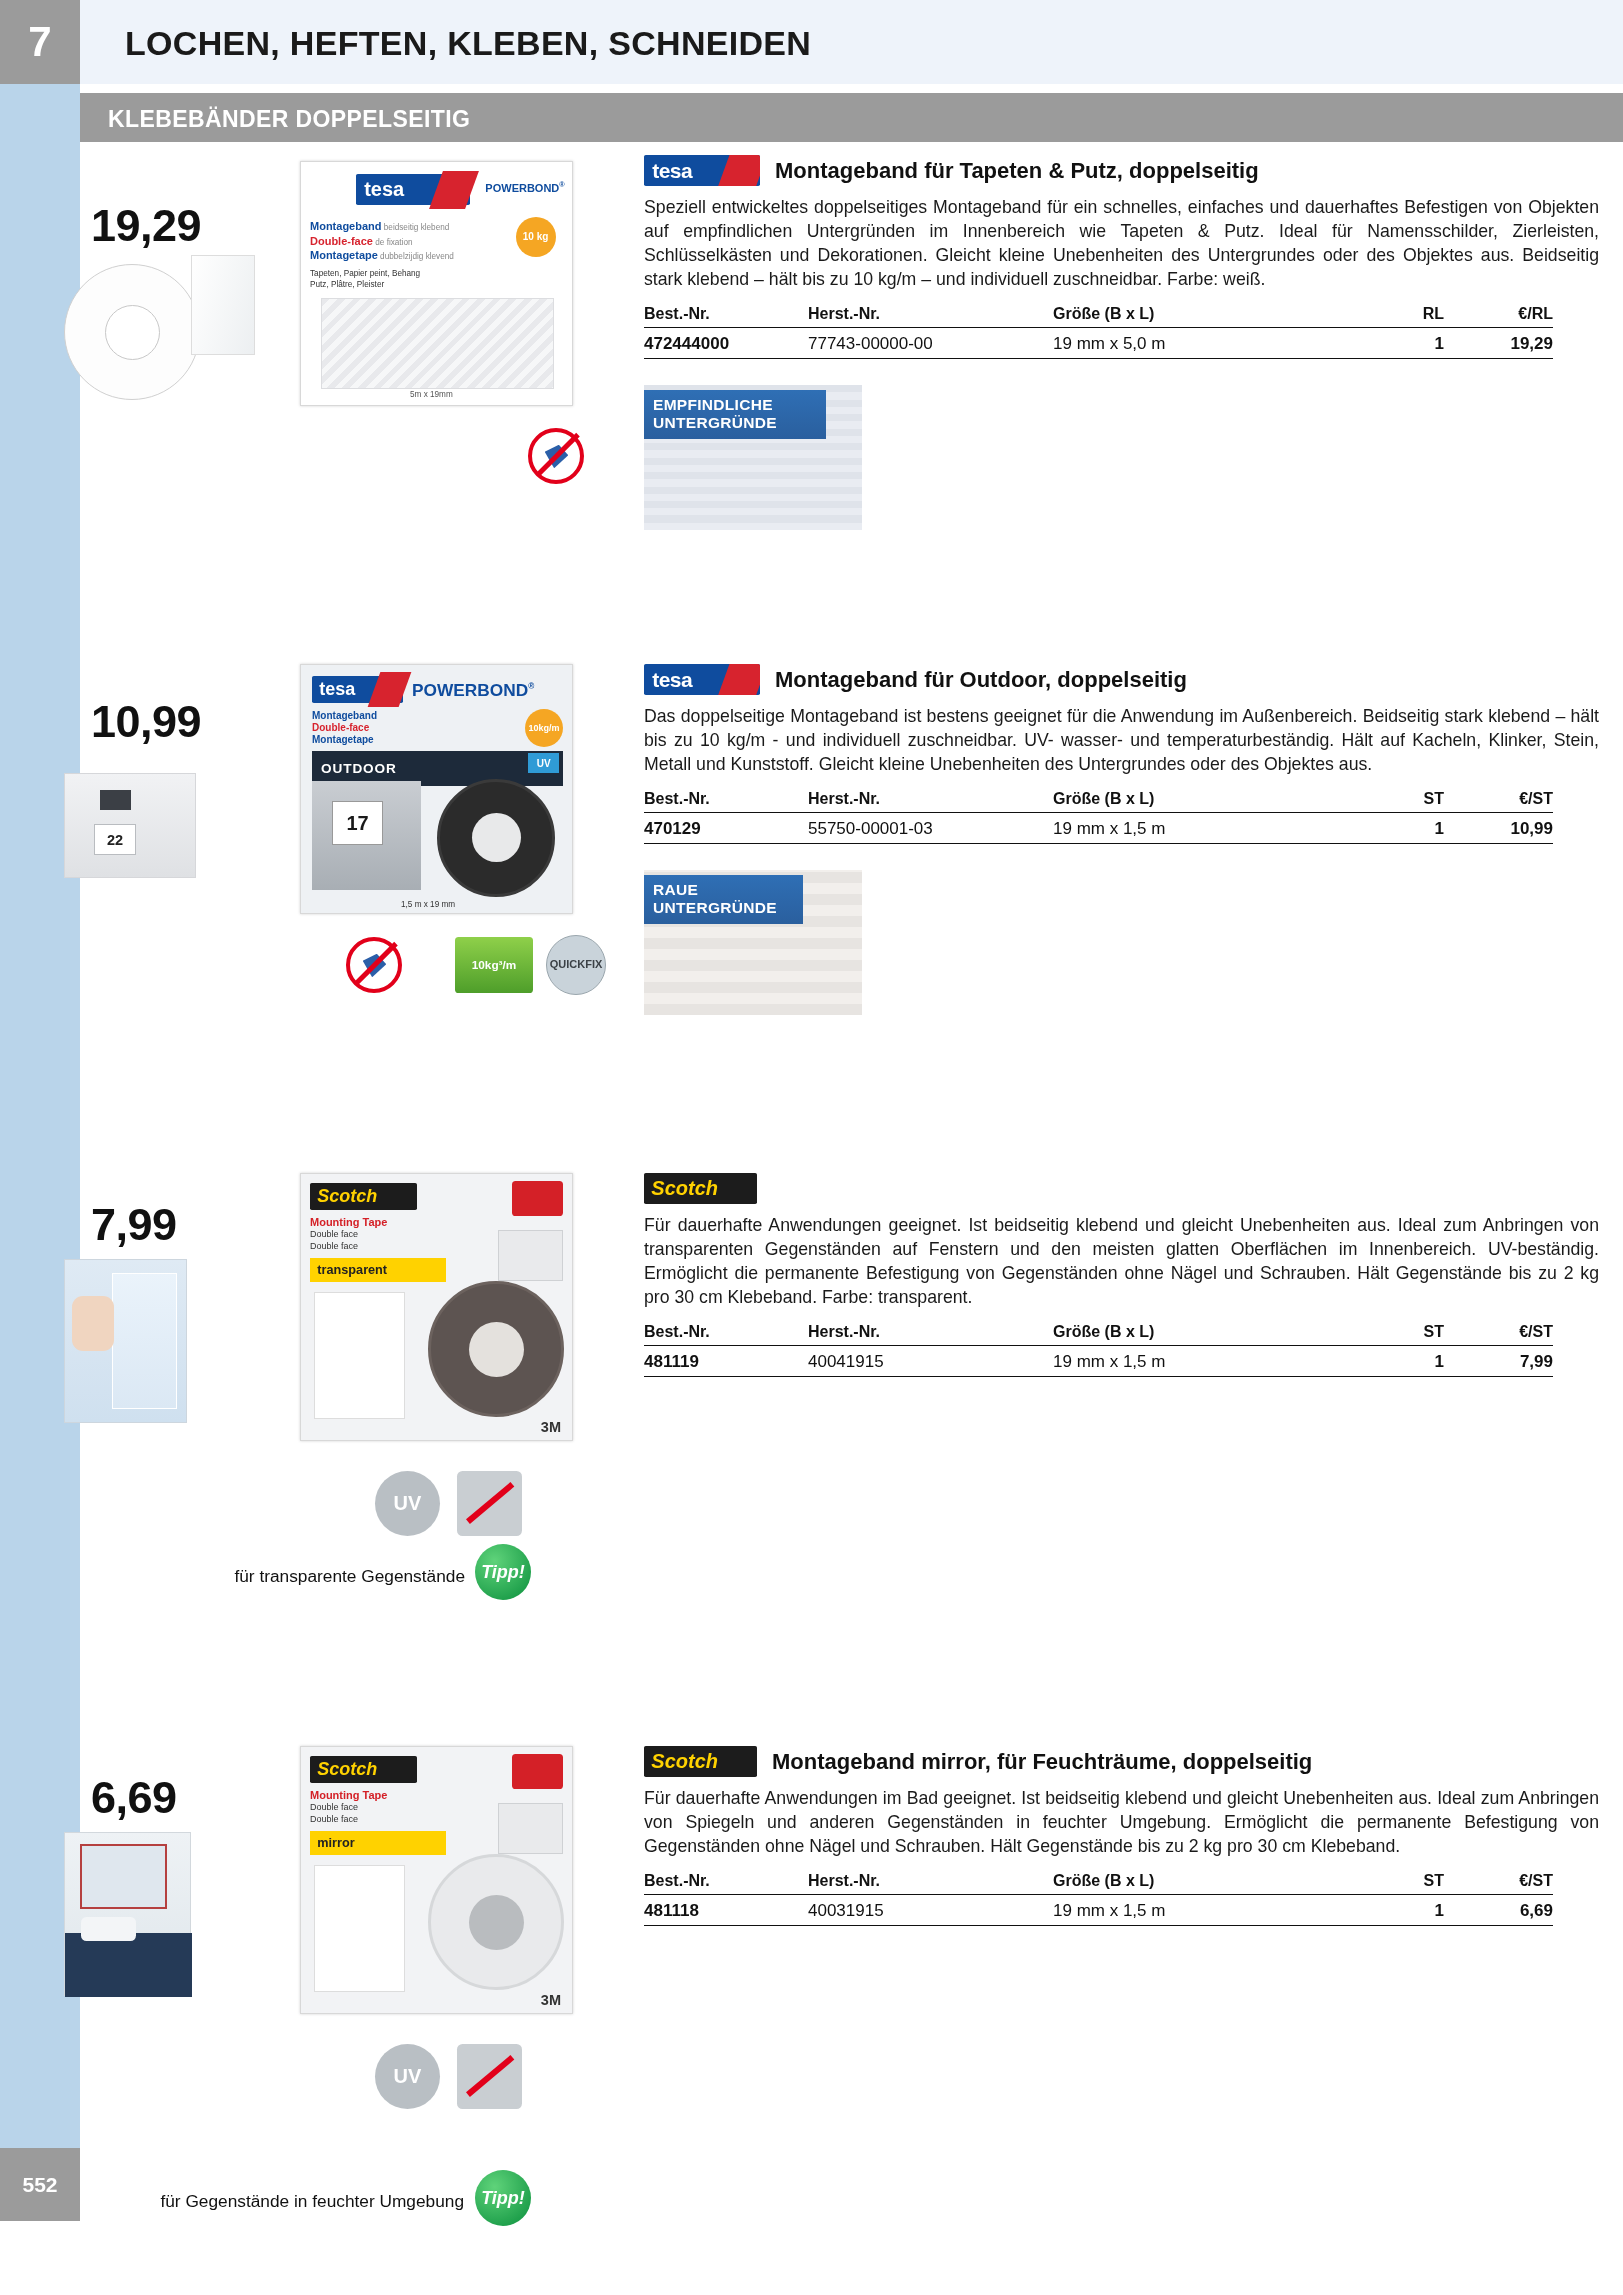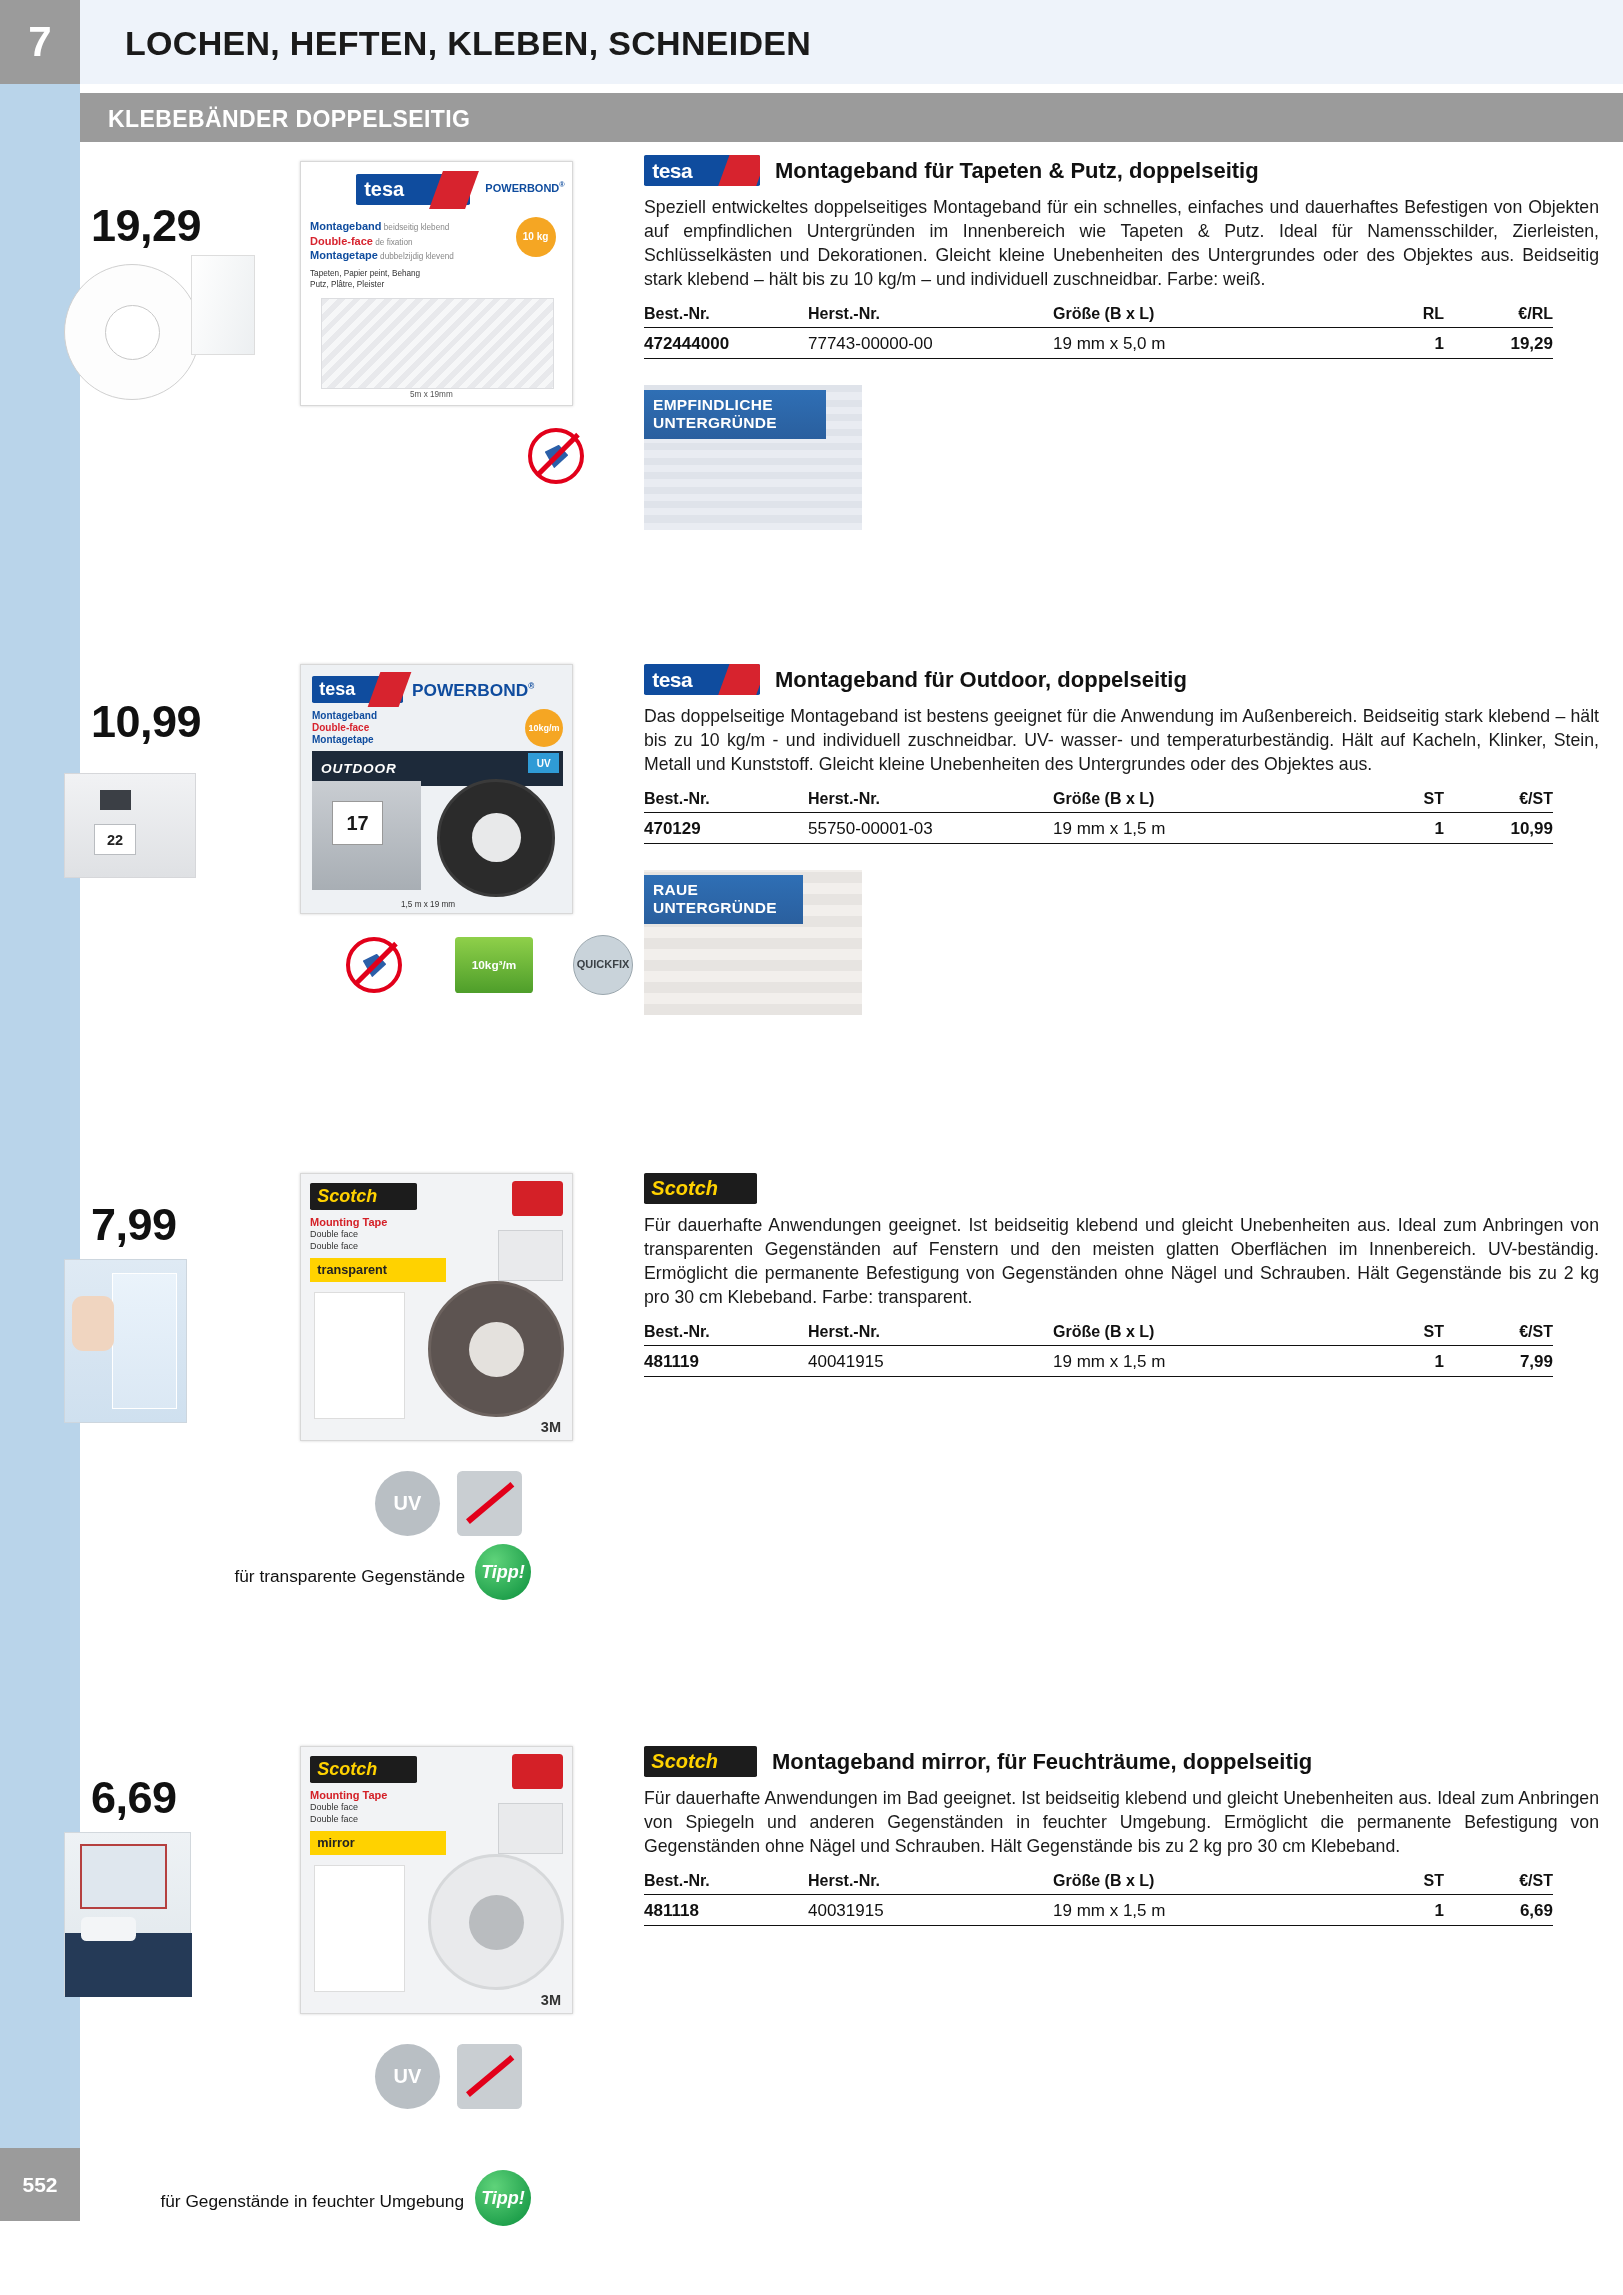--- a/index.html
+++ b/index.html
@@ -189,21 +189,21 @@
     width: 23.6px; height: 23.6px;
     background: #2b5fa8;
     clip-path: polygon(0 30%, 60% 0, 100% 45%, 40% 100%);
   }
 
   .badge-round {
     position: absolute; width: 56px; height: 56px; border-radius: 50%;
     background: #c9d3da; border: 1.8px solid #9aa6ad;
     font-size: 11px; font-weight: bold; color: #3b4146;
     display: flex; align-items: center; justify-content: center;
-    text-align: center; line-height: 11.8px; margin-left: 27px;
+    text-align: center; line-height: 11.8px;
   }
   .badge-sq {
     position: absolute; width: 58px; height: 56px;
     background: linear-gradient(#8fd04a,#4e9e2a);
     color: #fff; font-size: 11.8px; font-weight: bold;
     display:flex; align-items:center; justify-content:center; text-align:center;
     line-height:12.7px; border-radius: 3.6px;
   }
 
   .tipp {
@@ -335,21 +335,21 @@
     <div class="pack" style="left:245px; top:0px; width:273px; height:250px; background:#eef1f4;">
       <div style="position:absolute;left:11px;top:11px;width:91px;height:27px;background:#0f4c9e;border-radius:1.8px;">
         <span style="position:absolute;left:7.3px;top:2.7px;color:#fff;font-size:18px;font-weight:bold;">tesa</span>
         <span style="position:absolute;right:-1.8px;top:-3.6px;width:31px;height:35px;background:#d7232e;transform:skewX(-20deg);"></span>
       </div>
       <div style="position:absolute;left:111px;top:14.5px;font-size:17.3px;font-weight:bold;color:#0f4c9e;">POWERBOND<sup style="font-size:8.2px">®</sup></div>
       <div style="position:absolute;left:11px;top:45px;font-size:10px;font-weight:bold;color:#0f4c9e;">Montageband</div>
       <div style="position:absolute;left:11px;top:57px;font-size:10px;font-weight:bold;color:#d7232e;">Double-face</div>
       <div style="position:absolute;left:11px;top:69px;font-size:10px;font-weight:bold;color:#0f4c9e;">Montagetape</div>
       <div style="position:absolute;right:9px;top:44px;width:38px;height:38px;border-radius:50%;background:#f5a623;color:#fff;font-size:9px;font-weight:bold;display:flex;align-items:center;justify-content:center;">10kg/m</div>
-      <div style="position:absolute;left:11px;top:86px;width:251px;height:35px;background:#1d2a3a;color:#fff;font-size:13.6px;font-weight:bold;display:flex;align-items:center;padding-left:9px;letter-spacing:0.9px;font-style:italic;">OUTDOOR</div>
+      <div style="position:absolute;left:11px;top:86px;width:251px;height:35px;background:#1d2a3a;color:#fff;font-size:13.6px;font-weight:bold;display:flex;align-items:center;padding-left:9px;letter-spacing:0.9px;">OUTDOOR</div>
       <div style="position:absolute;right:12.7px;top:88px;width:31px;height:20px;background:#2f9bd6;color:#fff;font-size:10px;font-weight:bold;display:flex;align-items:center;justify-content:center;">UV</div>
       <div style="position:absolute;left:11px;top:116px;width:109px;height:109px;background:linear-gradient(#c9cdd2,#a8aeb4);"></div>
       <div style="position:absolute;left:31px;top:136px;width:51px;height:44px;background:#ffffff;border:0.9px solid #999;display:flex;align-items:center;justify-content:center;font-size:20px;font-weight:bold;">17</div>
       <div style="position:absolute;left:136px;top:114px;width:118px;height:118px;border-radius:50%;background:#2b2b2b;border:3.6px solid #3a3a3a;"></div>
       <div style="position:absolute;left:171px;top:148px;width:49px;height:49px;border-radius:50%;background:#e8e9ea;"></div>
       <div style="position:absolute;left:100px;bottom:3.6px;font-size:8.2px;color:#333;">1,5 m x 19 mm</div>
     </div>
 
     <div class="icon-no-nail" style="left:291px; top:273px;">
         <span class="nail"></span>

